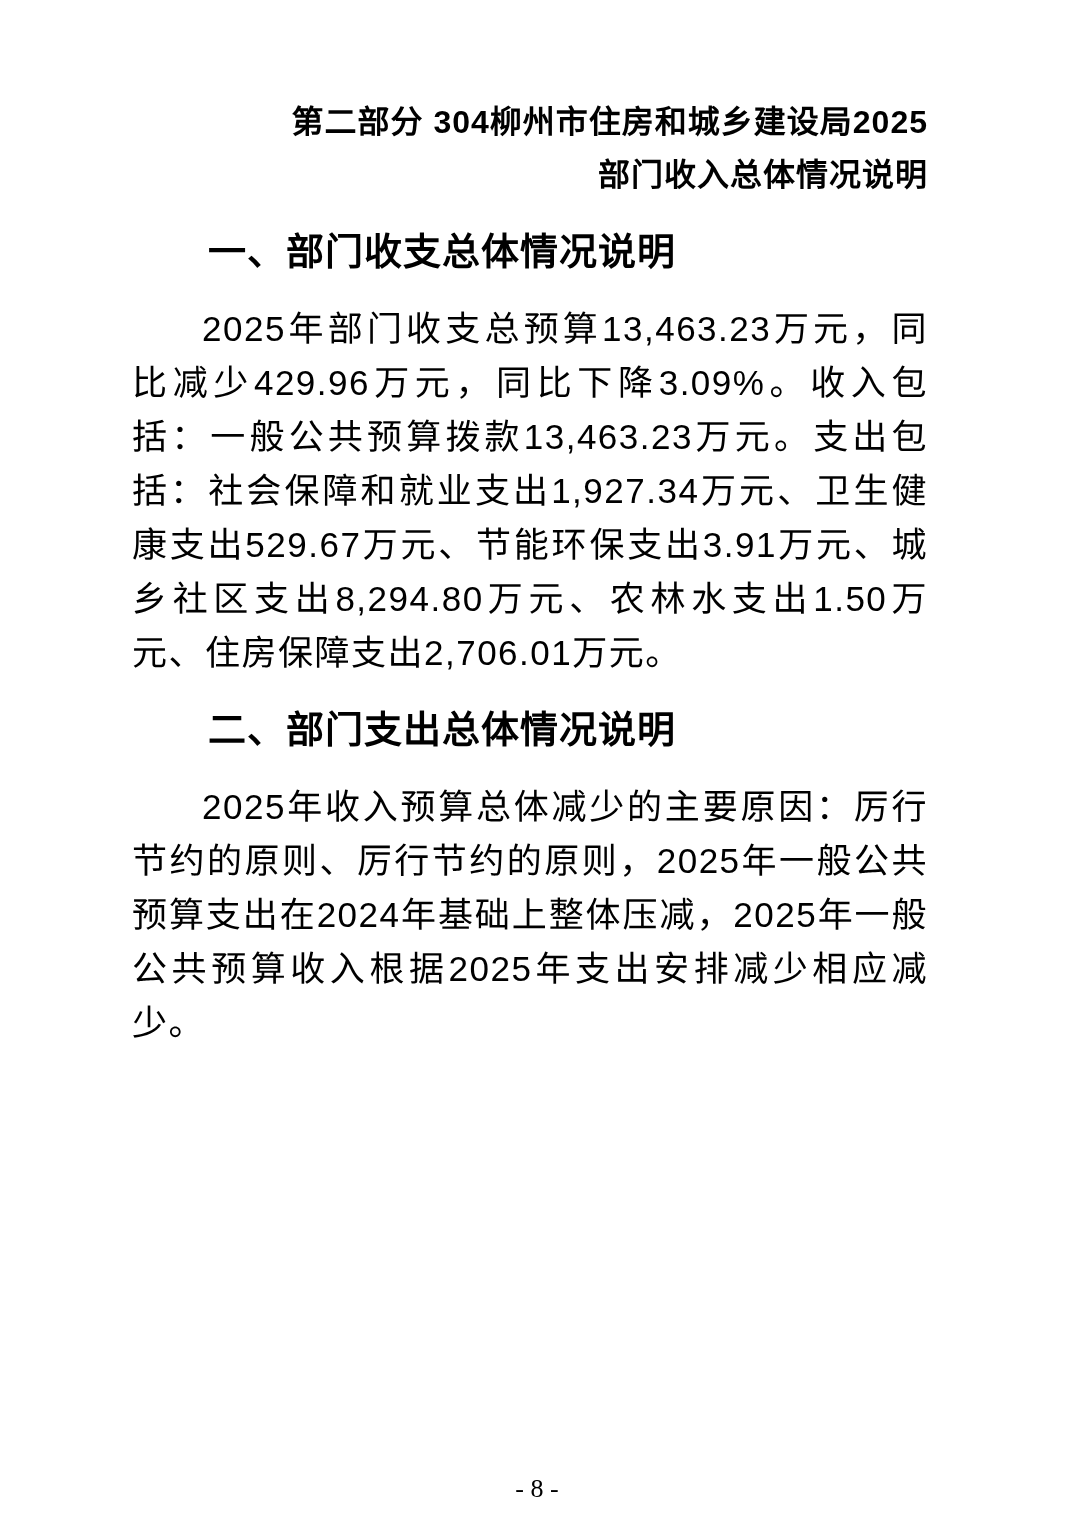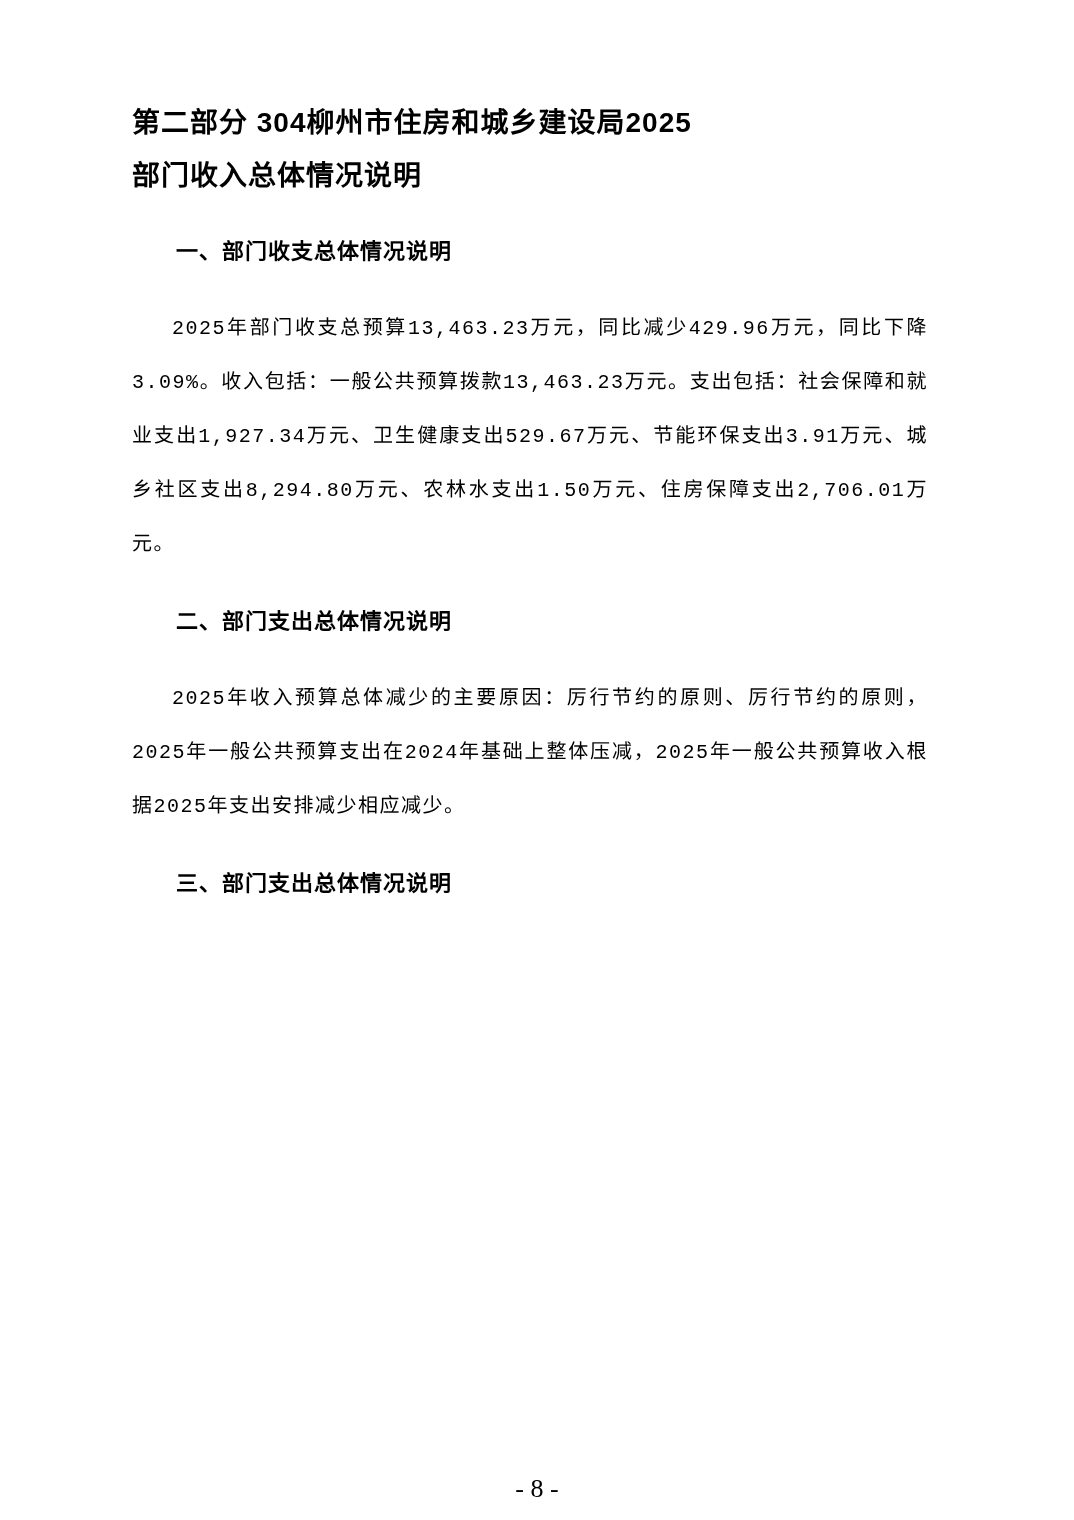--- a/index.html
+++ b/index.html
@@ -12,37 +12,37 @@
     background: #ffffff;
     color: #000000;
     overflow: hidden;
   }
   .content {
     padding: 96px 146px 0 132px; 
   }
   .doc-title {
     font-family: "Liberation Sans", "DejaVu Sans", sans-serif;
     font-weight: bold;
-    font-size: 28px;
+    font-size: 32px;
     line-height: 53px;
-    text-align: left;
+    text-align: right;
     letter-spacing: 1px;
   }
   .sec-heading {
     font-family: "Liberation Sans", "DejaVu Sans", sans-serif;
     font-weight: bold;
-    font-size: 22px;
+    font-size: 38px;
     line-height: 40px;
     margin: 30px 0 30px 0;
     text-indent: 2em;
     letter-spacing: 1px;
   }
   .para {
-    font-family: Liberation Mono, monospace;
-    font-size: 20px;
+    font-family: Liberation Sans, sans-serif;
+    font-size: 35px;
     line-height: 54px;
     text-align: justify;
     text-justify: inter-character;
     text-indent: 2em;
     letter-spacing: 1.5px;
   }
   .page-number {
     position: absolute;
     left: 0;
     right: 0;
@@ -68,19 +68,18 @@
       <div class="sec-heading">一、部门收支总体情况说明</div>
       <p class="para">2025年部门收支总预算13,463.23万元，同比减少429.96万元，同比下降3.09%。收入包括：一般公共预算拨款13,463.23万元。支出包括：社会保障和就业支出1,927.34万元、卫生健康支出529.67万元、节能环保支出3.91万元、城乡社区支出8,294.80万元、农林水支出1.50万元、住房保障支出2,706.01万元。</p>
     </div>
 
     <div>
       <div class="sec-heading">二、部门支出总体情况说明</div>
       <p class="para">2025年收入预算总体减少的主要原因：厉行节约的原则、厉行节约的原则，2025年一般公共预算支出在2024年基础上整体压减，2025年一般公共预算收入根据2025年支出安排减少相应减少。</p>
     </div>
 
     <div>
-      <div class="sec-heading">三、部门支出总体情况说明</div>
     </div>
 
   </div>
 
   <div class="page-number">- 8 -</div>
 </div>
 
 </body></html>

